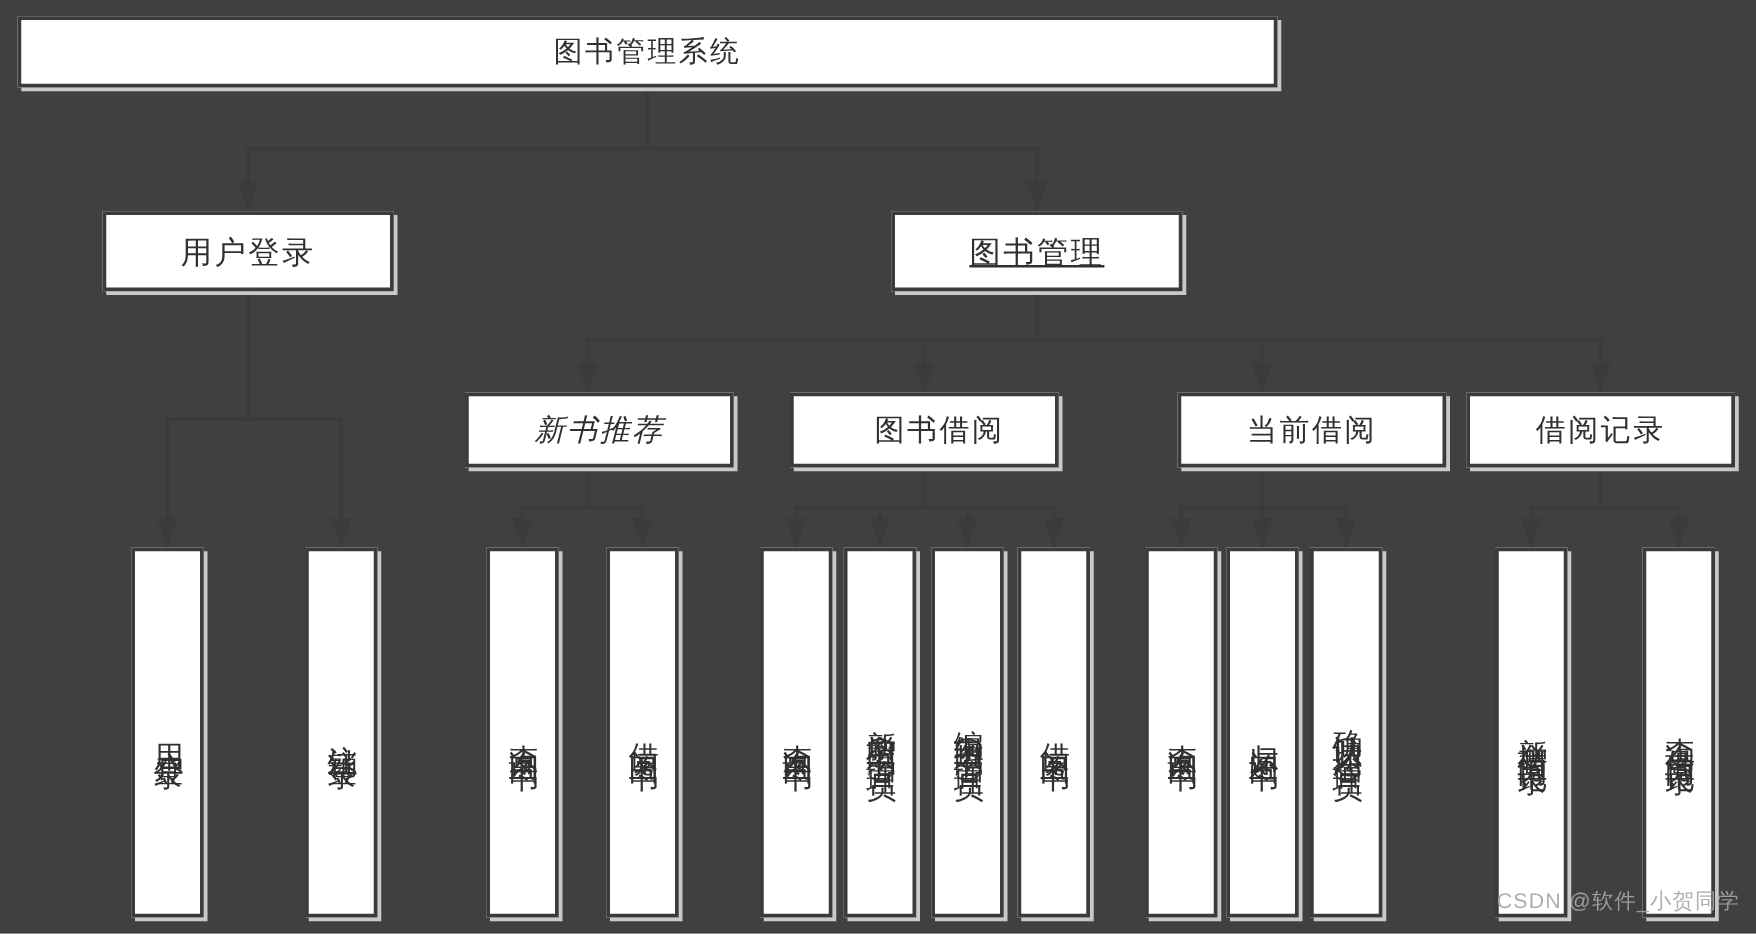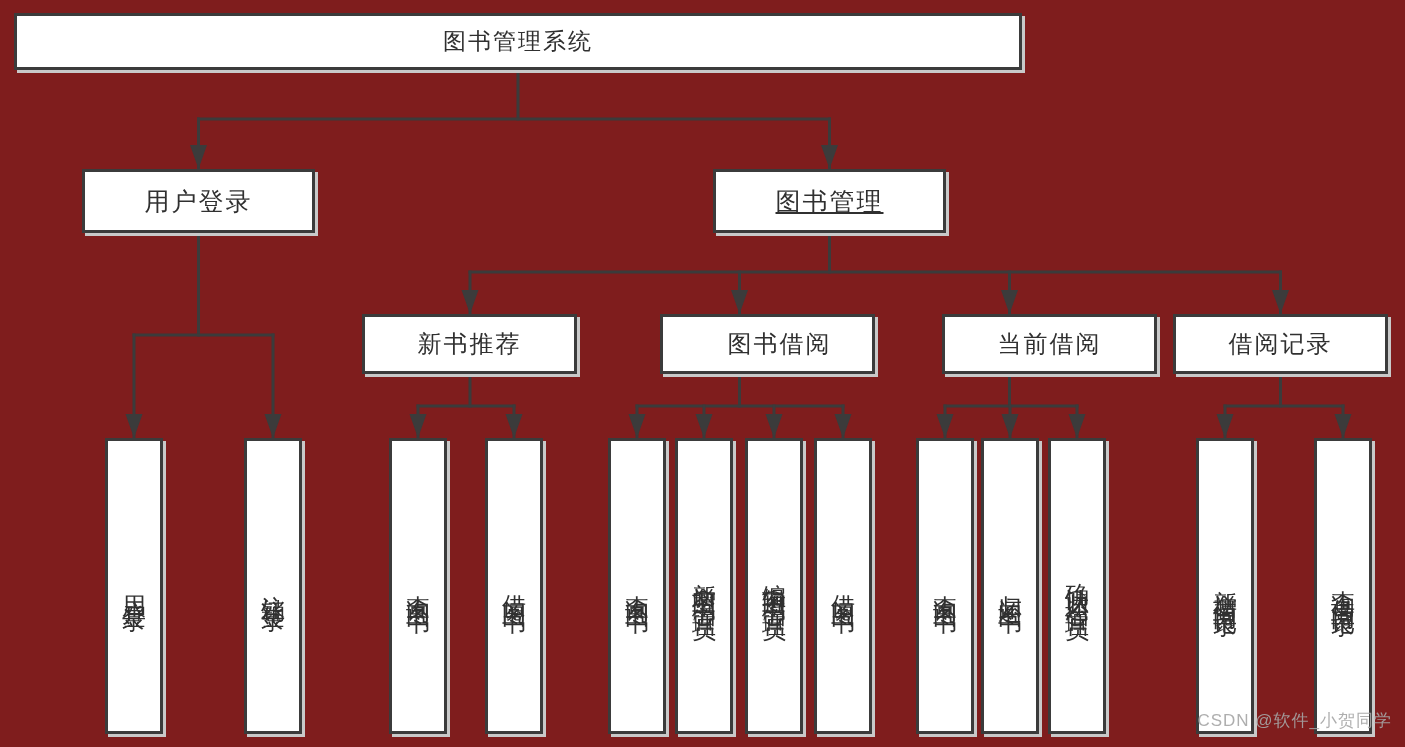--- a/index.html
+++ b/index.html
@@ -5,21 +5,21 @@
   html, body {
     margin: 0;
     padding: 0;
     background: #ffffff;
     font-family: "Liberation Sans", "DejaVu Sans", sans-serif;
   }
   #canvas {
     position: relative;
     width: 1405px;
     height: 747px;
-    background: #7f1d1d;
+    background: #404040;
     overflow: hidden;
   }
   #connectors {
     position: absolute;
     left: 0; top: 0;
     width: 1405px;
     height: 747px;
     z-index: 1;
   }
   .node {
@@ -120,22 +120,22 @@
       <line x1="1225" y1="406" x2="1225" y2="438" marker-end="url(#arrow)"></line>
       <line x1="1343" y1="406" x2="1343" y2="438" marker-end="url(#arrow)"></line>
     </g>
   </svg>
 
   <div class="node root h">图书管理系统</div>
 
   <div class="node lvl2 h" style="left:82px;">用户登录</div>
   <div class="node lvl2 h" style="left:713px;text-decoration:underline;">图书管理</div>
 
-  <div class="node lvl3 h" style="left:362px;">新书推荐</div>
-  <div class="node lvl3 h" style="left:660px;padding-left:24px;">图书借阅</div>
+  <div class="node lvl3 h" style="left:372px;font-style:italic;">新书推荐</div>
+  <div class="node lvl3 h" style="left:632px;padding-left:24px;">图书借阅</div>
   <div class="node lvl3 h" style="left:902px;margin-left:40px;">当前借阅</div>
   <div class="node lvl3 h" style="left:1173px;">借阅记录</div>
 
   <div class="node leaf" style="left:105px;">
     <span>用户登录</span>
     </div>
   <div class="node leaf" style="left:244px;">
     <span>注销登录</span>
     </div>
 

